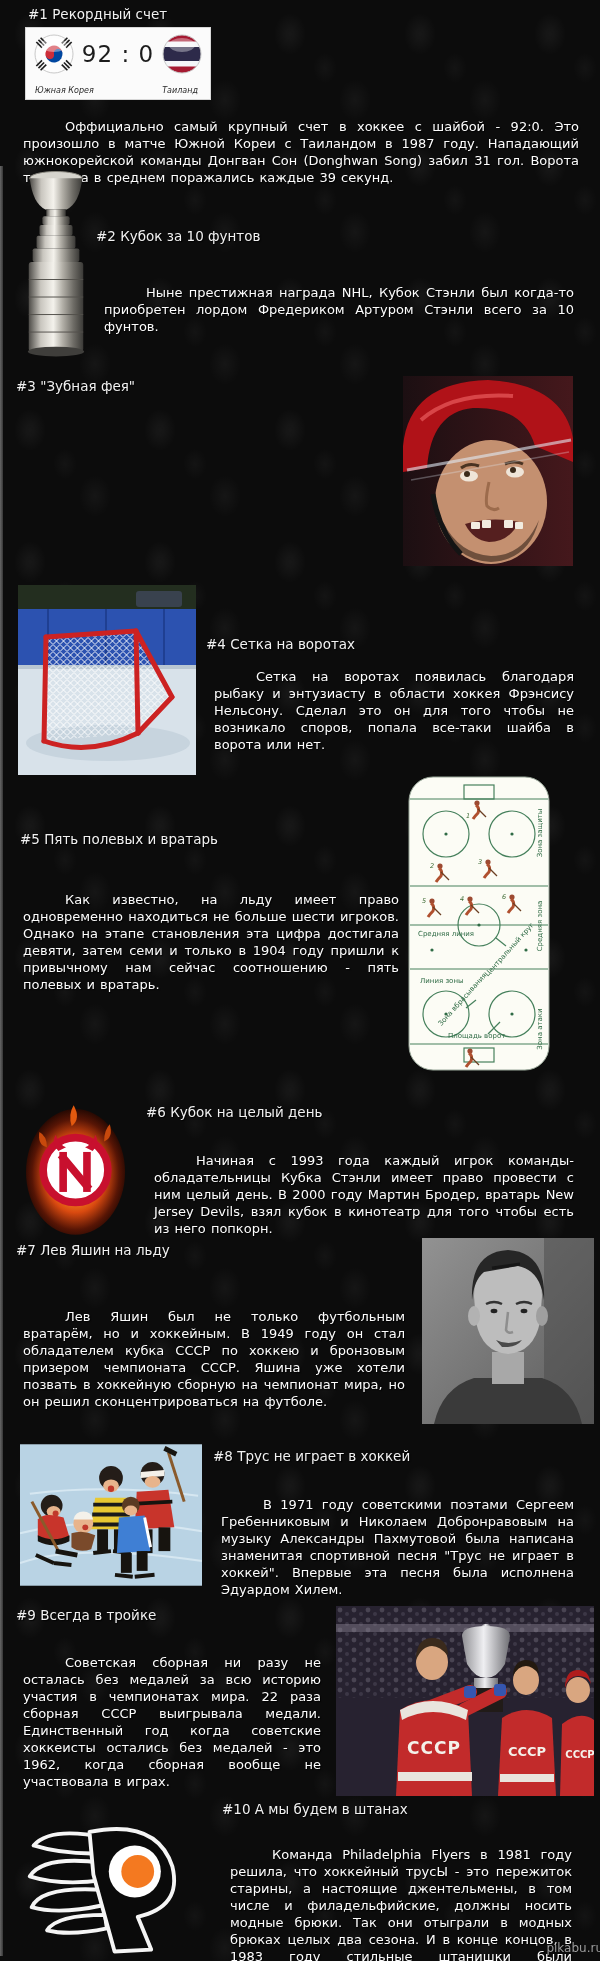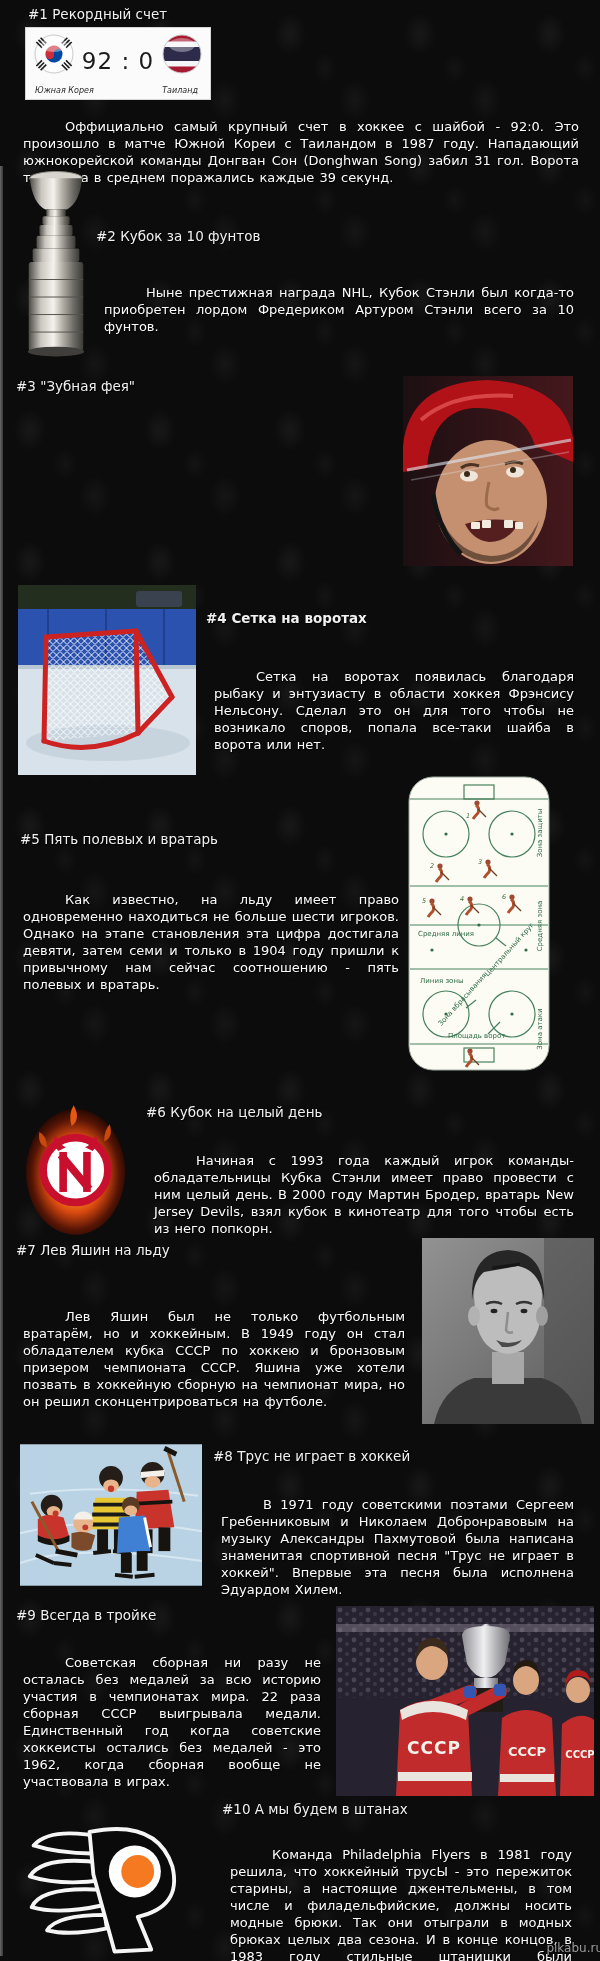--- a/index.html
+++ b/index.html
@@ -20,21 +20,21 @@
   .sec-title{position:absolute;font-size:13.5px;color:#f1f1f1;
     text-shadow:1px 1px 1px rgba(0,0,0,.9);white-space:nowrap;}
   .txt{position:absolute;font-size:13px;line-height:17px;text-align:justify;
     color:#fdfdfd;text-shadow:1px 1px 1px rgba(0,0,0,.95);word-spacing:1px;}
   .txt p{margin:8px;}
   .txt p.ind{text-indent:42px;}
   .illus{position:absolute;display:block;}
   
   .scoreboard{position:absolute;left:25px;top:27px;width:186px;height:73px;
     background:#fbfbfb;border:1px solid #d7d7d7;box-sizing:border-box;}
-  .sb-row{display:flex;align-items:flex-end;justify-content:space-between;
+  .sb-row{display:flex;align-items:center;justify-content:space-between;
     padding:6px 8px 0 8px;}
   .sb-score{font-size:23px;color:#1c1c1c;letter-spacing:1px;white-space:nowrap;}
   .sb-flag{width:40px;height:40px;display:block;}
   .sb-cap{position:absolute;bottom:4px;font-size:8px;font-style:italic;color:#2a2a2a;}
   .sb-cap.l{left:9px;text-align:center;} .sb-cap.r{right:12px;}
   .watermark{position:absolute;right:6px;bottom:6px;font-size:12px;color:#9b9b9b;
     text-shadow:none;}
 </style>
 </head>
 <body>
@@ -187,21 +187,21 @@
     <path d="M28 52 L118 46 L154 112 L120 148 L26 156 Z" fill="url(#net)"></path>
     <g stroke="#cc2222" stroke-width="5" fill="none" stroke-linecap="round">
       <path d="M28 52 L118 46"></path>
       <path d="M28 52 L26 156"></path>
       <path d="M118 46 L120 148"></path>
       <path d="M118 46 L154 112"></path>
       <path d="M154 112 L120 148"></path>
       <path d="M26 156 Q72 172 120 148"></path>
     </g>
   </svg>
-  <div class="sec-title" style="left:206px;top:610px;font-weight:bold;">#4 Сетка на воротах</div>
+  <div class="sec-title" style="left:206px;top:636px;">#4 Сетка на воротах</div>
   <div class="txt" style="left:206px;top:660px;width:376px;">
     <p class="ind">Сетка на воротах появилась благодаря рыбаку и энтузиасту в области хоккея Фрэнсису Нельсону. Сделал это он для того чтобы не возникало споров, попала все-таки шайба в ворота или нет.</p>
   </div>
 
   <svg class="illus" style="left:408px;top:776px;width:142px;height:295px;" viewBox="0 0 142 295">
     <defs>
       <g id="sk">
         <circle cx="0" cy="-7" r="2.6" fill="#9c4a32"></circle>
         <path d="M-1 -5 Q3 -2 1 3 Q-2 6 -4 9" stroke="#b0502f" stroke-width="3" fill="none"></path>
         <line x1="1" y1="-1" x2="9" y2="7" stroke="#6b3f22" stroke-width="1.2"></line>

